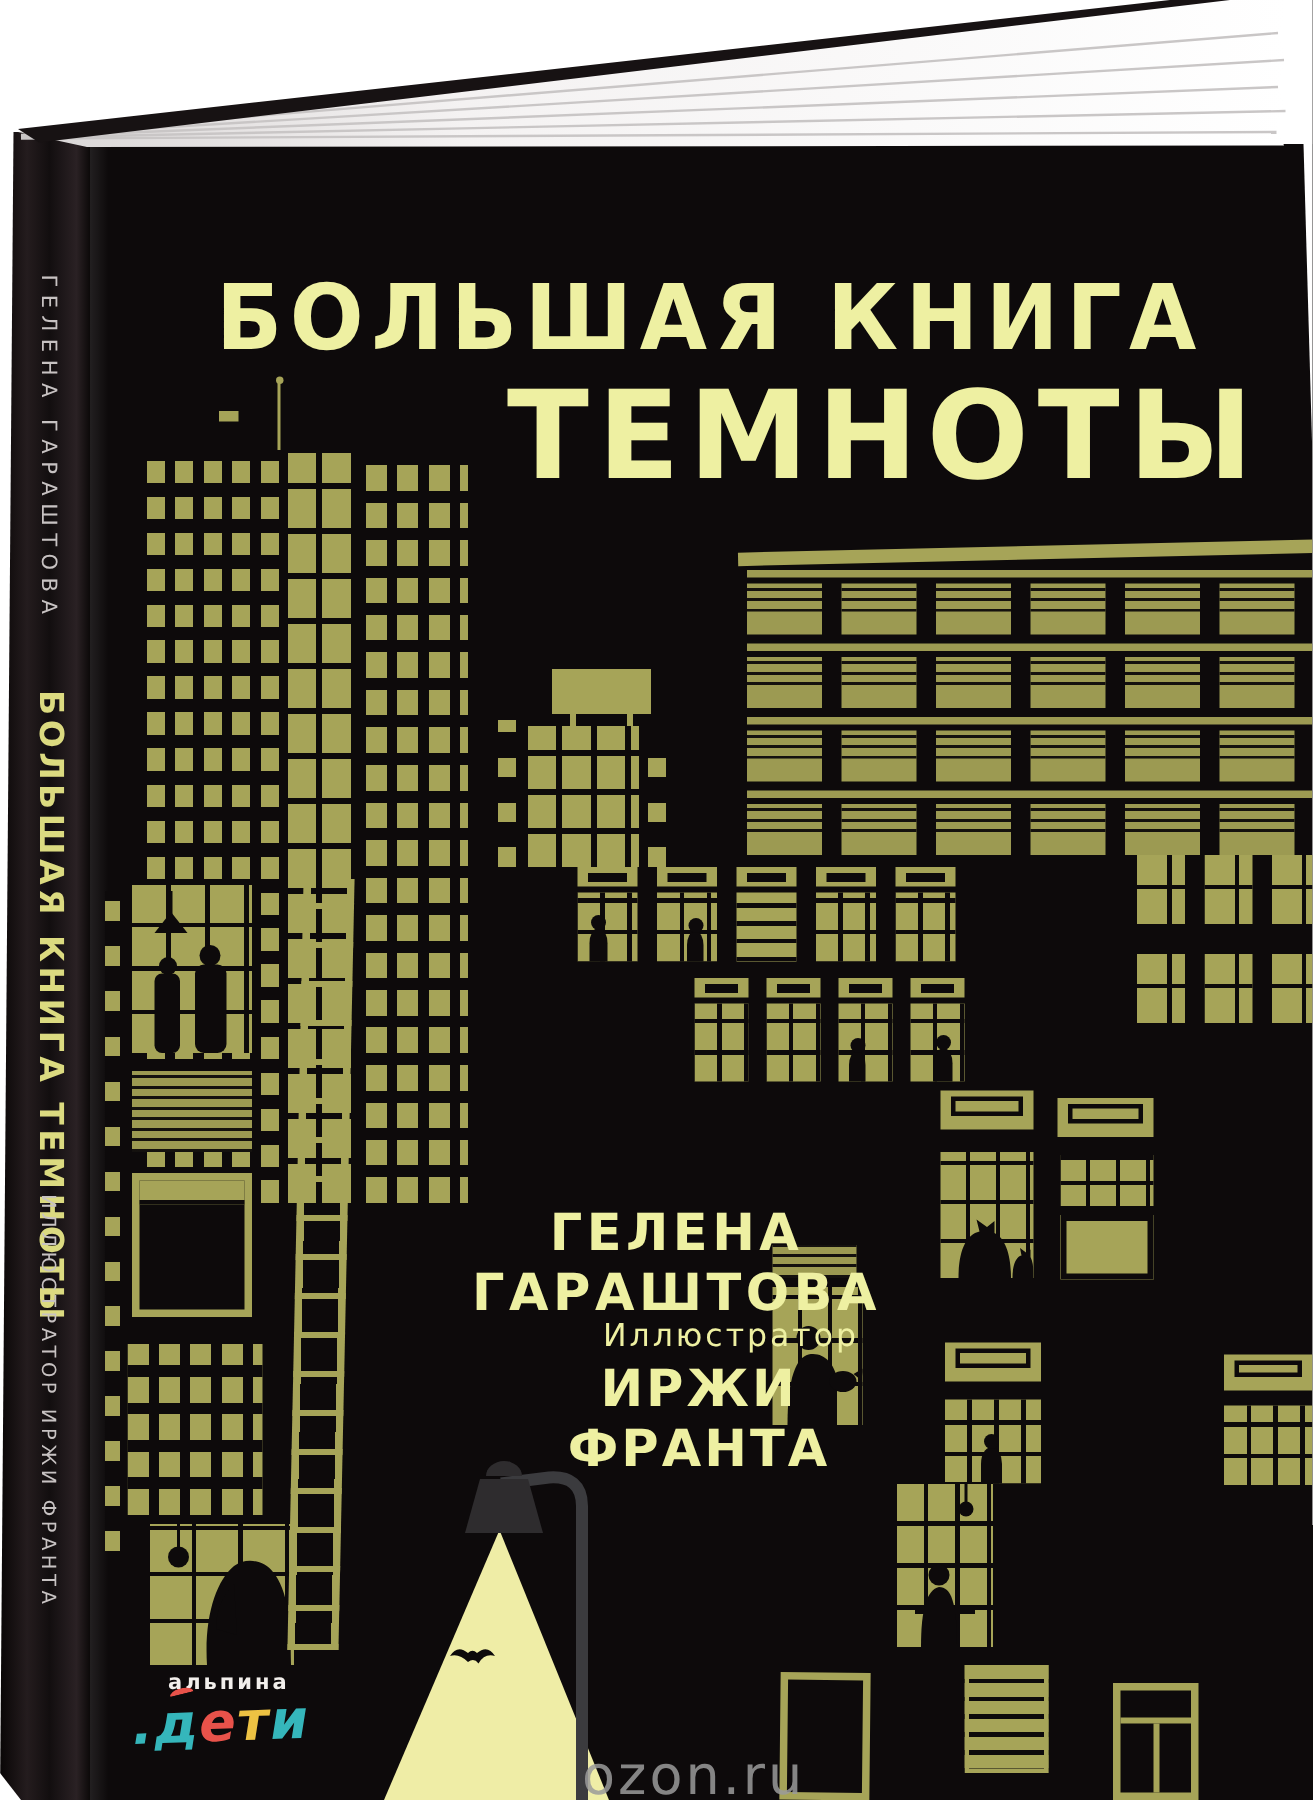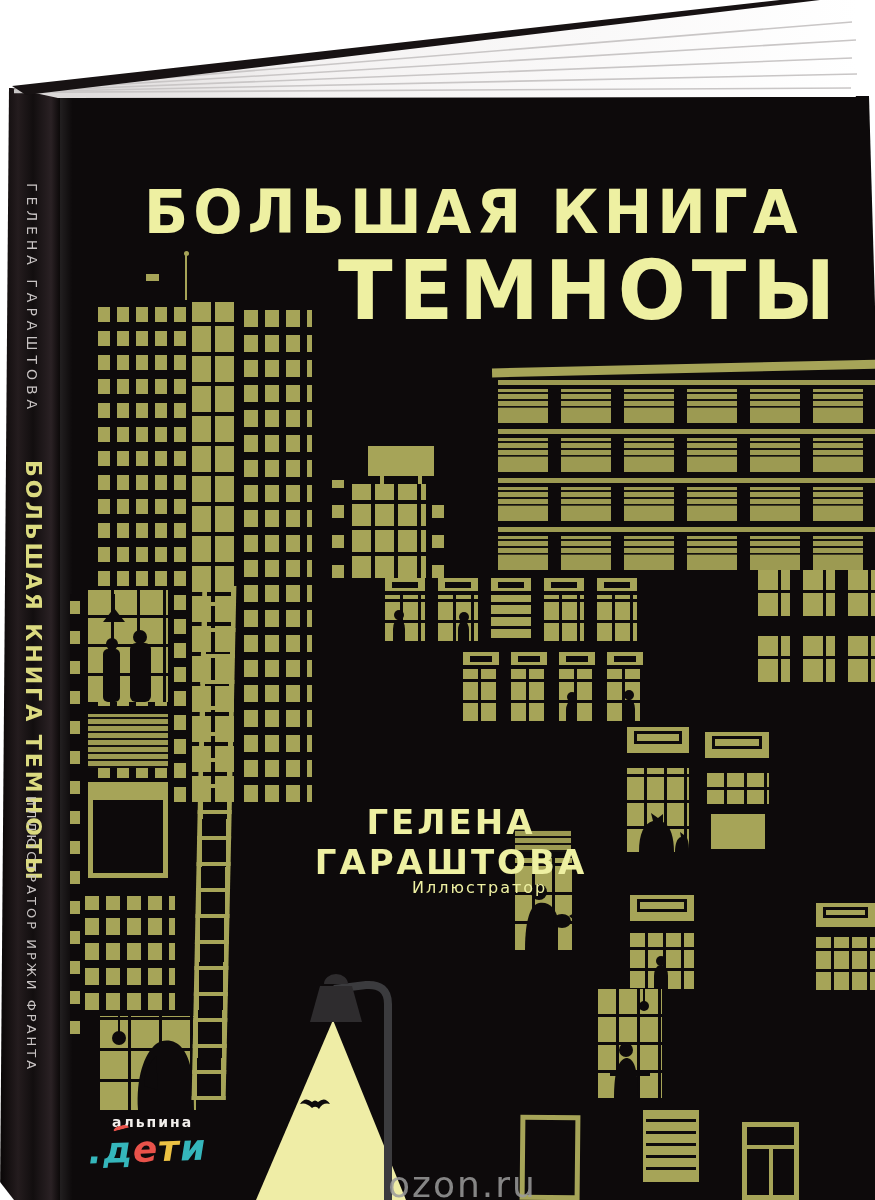--- a/index.html
+++ b/index.html
@@ -30,22 +30,22 @@
   .hinge{position:absolute;left:0;top:0;width:18px;height:100%;
     background:linear-gradient(90deg,rgba(255,255,255,0.10),rgba(255,255,255,0) 80%);}
 
   .title1{position:absolute;left:86px;top:82px;font-size:58px;font-weight:800;
     letter-spacing:5px;color:var(--pale);transform:scaleY(1.04);}
   .title2{position:absolute;left:280px;top:148px;width:476px;text-align:right;
     font-size:80px;font-weight:800;letter-spacing:6px;color:var(--pale);transform:scaleY(1.02);}
 
   .author{position:absolute;left:188px;top:706px;width:410px;text-align:center;
     font-size:34px;font-weight:800;letter-spacing:3px;color:var(--pale);}
-  .ill-label{position:absolute;left:354px;top:782px;width:130px;text-align:center;
-    font-size:16px;color:var(--pale);letter-spacing:2px;}
+  .ill-label{position:absolute;left:344px;top:782px;width:130px;text-align:center;
+    font-size:21px;color:var(--pale);letter-spacing:2px;}
   .ill-name{position:absolute;left:270px;top:810px;width:276px;text-align:center;
     font-size:34px;font-weight:800;letter-spacing:2px;color:var(--pale);}
 
   
   .w{position:absolute;background:var(--olive);}
   .dense{background-image:
     repeating-linear-gradient(0deg,transparent 0 15px,var(--ink) 15px 24px),
     repeating-linear-gradient(90deg,transparent 0 12px,var(--ink) 12px 19px);}
   .dense2{background-image:
     repeating-linear-gradient(0deg,transparent 0 17px,var(--ink) 17px 25px),
@@ -339,20 +339,21 @@
         <path d="M150,226 L150,30 C150,16 142,10 128,11 L96,15" stroke="#3b3b3e" stroke-width="8" fill="none"></path>
         <path d="M86,10 a12,10 0 0 1 24,0 Z" fill="#2e2c2e"></path>
         <polygon points="82,12 114,12 124,48 72,48" fill="#2e2c2e"></polygon>
         <path d="M62,130 q5,-8 12,-2 q3,-3 6,0 q7,-6 12,2 q-7,-2 -11,5 q-3,-4 -7,-1 q-6,-6 -12,-4 Z" fill="#0d0a0b"></path>
       </svg>
 
     </div>
 
     <div class="author">ГЕЛЕНА ГАРАШТОВА</div>
     <div class="ill-label">Иллюстратор</div>
+    <div class="ill-name">ИРЖИ ФРАНТА</div>
 
     <div class="publisher">
       <div class="pub-name">альпина</div>
       <div class="pub-word">
         <span class="curl"></span>
       <span style="color: rgb(53, 182, 187);">.</span><span style="color: rgb(53, 182, 187);">д</span><span style="color: rgb(232, 82, 74);">е</span><span style="color: rgb(237, 194, 67);">т</span><span style="color: rgb(53, 182, 187);">и</span></div>
     </div>
   </div>
 
   <svg class="pages" width="875" height="105" viewBox="0 0 875 105">

